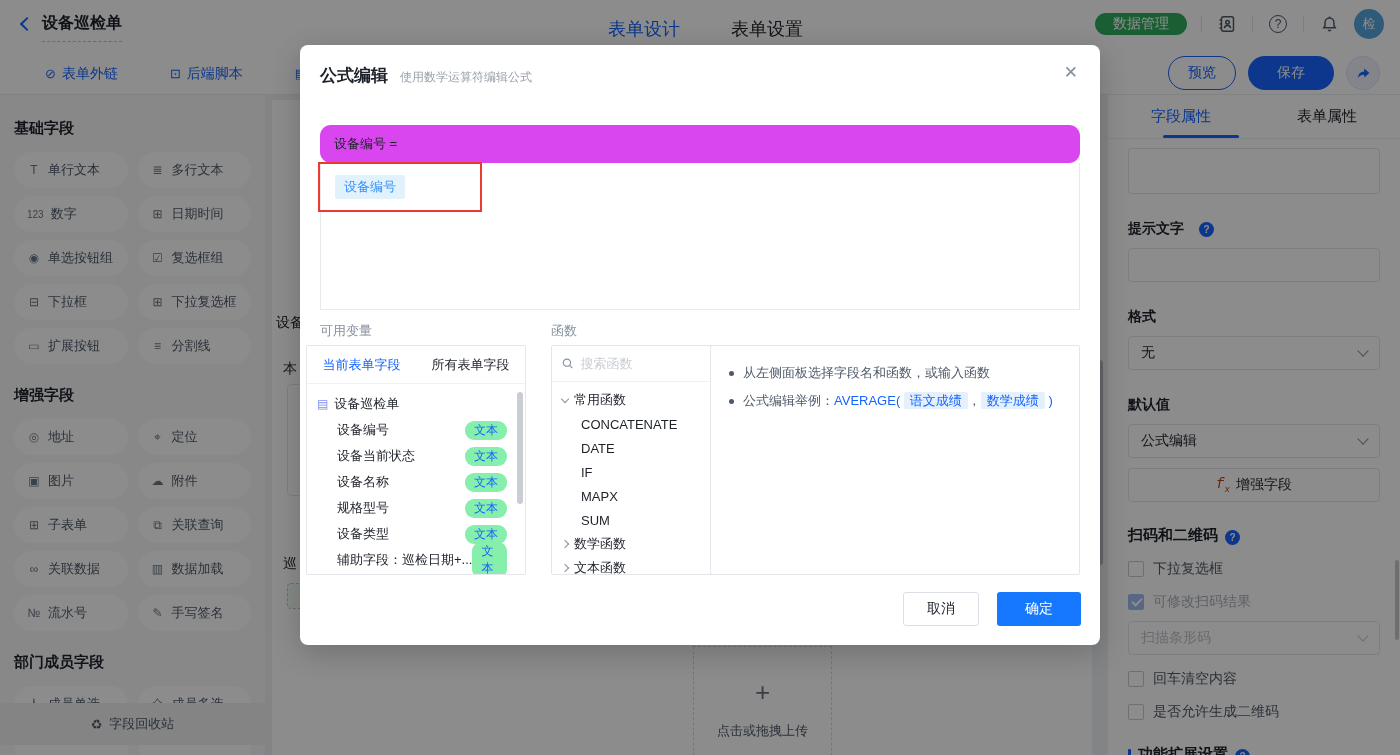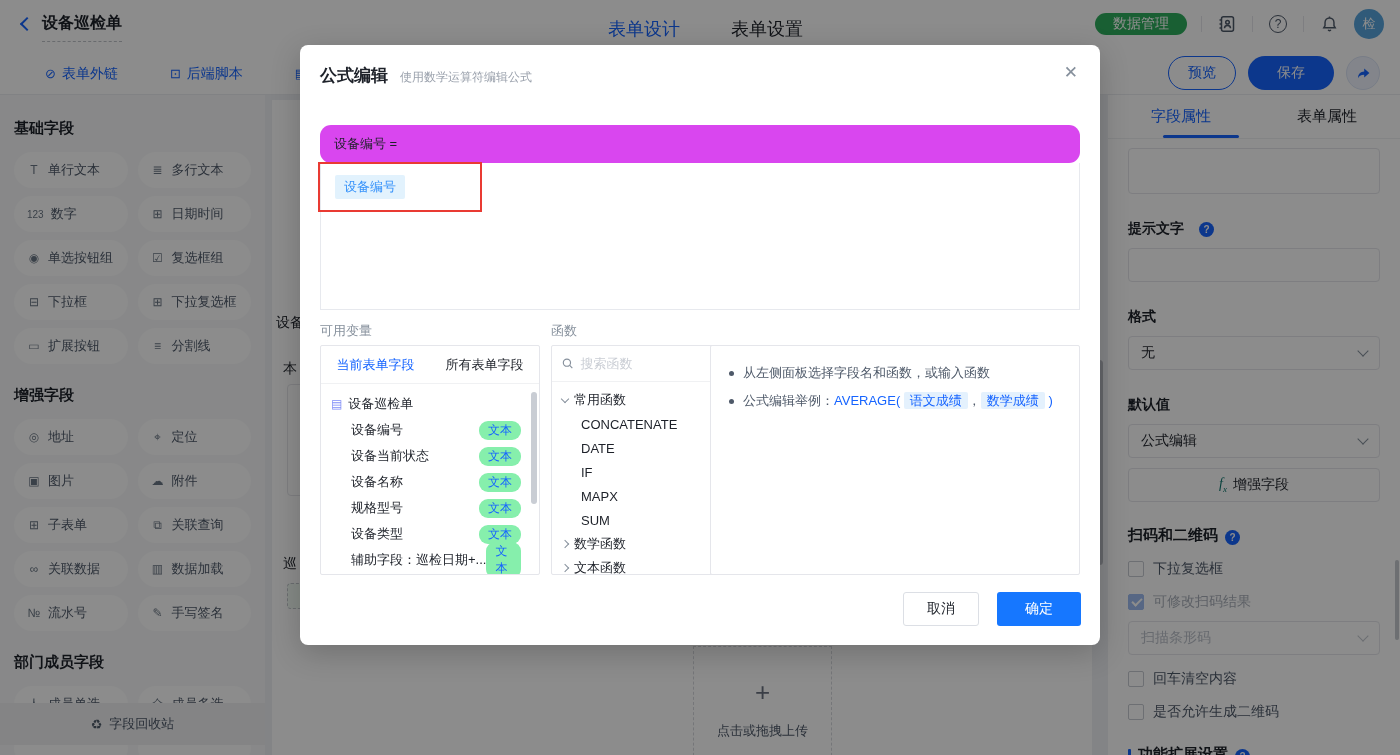--- a/index.html
+++ b/index.html
@@ -52,21 +52,21 @@
   .rtab-underline { position:absolute; bottom:0; left:55px; width:76px; height:3px; background:#1664ff; border-radius:2px; }
   .rbox-empty { margin-top:9px; height:46px; border:1px solid #e5e6eb; border-radius:4px; }
   .rlabel { margin-top:26px; font-size:14px; font-weight:bold; color:#1d2129; display:flex; align-items:center; gap:15px; }
   .qmark { width:15px; height:15px; border-radius:50%; background:#1664ff; color:#fff; font-size:10px; display:flex; align-items:center; justify-content:center; font-weight:bold; }
   .rinput { margin-top:10px; height:34px; border:1px solid #e5e6eb; border-radius:4px; background:#fff; }
   .rselect { margin-top:10px; height:34px; border:1px solid #e5e6eb; border-radius:4px; display:flex; align-items:center; justify-content:space-between; padding:0 12px; font-size:14px; color:#1d2129; background:#fff; }
   .rselect.disabled { color:#bcc1ca; }
   .chev { width:8px; height:8px; border-right:1.5px solid #86909c; border-bottom:1.5px solid #86909c; transform:rotate(45deg); margin-top:-4px; }
   .chev.lite { border-color:#c4c8cf; }
   .rbtn { margin-top:10px; height:34px; border:1px solid #e5e6eb; border-radius:4px; display:flex; align-items:center; justify-content:center; gap:6px; font-size:14px; color:#1d2129; background:#fff; }
-  .fx { font-style:italic; color:#0f766e; font-family:Liberation Serif, serif; font-size:14px; }
+  .fx { font-style:italic; color:#c2410c; font-family:Liberation Mono, monospace; font-size:14px; }
   .fx sub { font-size:9px; }
   .cbrow { margin-top:15px; display:flex; align-items:center; gap:9px; font-size:14px; color:#4e5969; }
   .cbrow.disabled { color:#aab0ba; }
   .cbox { width:16px; height:16px; border:1px solid #c6cad1; border-radius:2px; background:#fff; position:relative; }
   .cbox.checked { background:#9ebcf0; border-color:#9ebcf0; }
   .cbox.checked::after { content:""; position:absolute; left:3px; top:3px; width:8px; height:4px; border-left:2px solid #fff; border-bottom:2px solid #fff; transform:rotate(-45deg); }
   .rsection { margin-top:24px; display:flex; align-items:flex-end; gap:7px; font-size:15px; font-weight:bold; color:#1d2129; }
   .blue-bar { width:3px; height:15px; background:#1664ff; border-radius:1px; }
   .rpanel-scroll { position:absolute; right:1px; top:465px; width:4px; height:80px; background:#c6cacf; border-radius:2px; }
 
@@ -81,21 +81,21 @@
   .m-close { position:absolute; right:22px; top:17px; font-size:17px; color:#86909c; cursor:pointer; }
 
   .formula-box { position:absolute; left:20px; top:80px; width:760px; height:185px; }
   .formula-head { height:38px; background:#d946ef; display:flex; align-items:center; padding-left:14px; font-size:13px; color:#1d2129;border-radius:11px; }
   .formula-body { height:147px; border:1px solid #e7e9ee; border-top:none; background:#fff; padding:12px 14px; }
   .var-chip { display:inline-block; padding:3px 9px; background:#e2f2fd; color:#3491fa; font-size:13px; border-radius:2px; }
   .red-annot { position:absolute; left:18px; top:117px; width:164px; height:50px; border:2.5px solid #e93a32; z-index:20; pointer-events:none; }
 
   .pane-label { position:absolute; font-size:13px; color:#86909c; }
   .pane { position:absolute; top:300px; height:230px; border:1px solid #e5e6eb; border-radius:2px; background:#fff; overflow:hidden; }
-  .vars-pane { left:20px; width:220px; }
+  .vars-pane { left:6px; width:220px; }
   .vars-tabs { height:38px; display:flex; border-bottom:1px solid #f0f1f3; }
   .vtab { flex:1; display:flex; align-items:center; justify-content:center; font-size:13px; color:#1d2129; }
   .vtab.active { color:#1664ff; }
   .tree { padding:7px 6px 0 10px; position:relative; }
   .trow { height:26px; display:flex; align-items:center; font-size:13px; color:#1d2129; }
   .trow .doc { color:#7f8cf7; font-size:12px; margin-right:6px; }
   .tfield { height:26px; display:flex; align-items:center; justify-content:space-between; padding-left:20px; padding-right:12px; font-size:13px; color:#1d2129; }
   .tag { font-size:12px; color:#1664ff; background:#86efac; border-radius:9px; padding:1px 9px; }
   .tag.partial { background:#fdf3e1; height:6px; padding:0 9px; margin-left:auto; margin-right:12px; display:block; width:22px; }
   .vscroll { position:absolute; right:2px; top:46px; width:6px; height:112px; background:#c9cdd4; border-radius:3px; }

